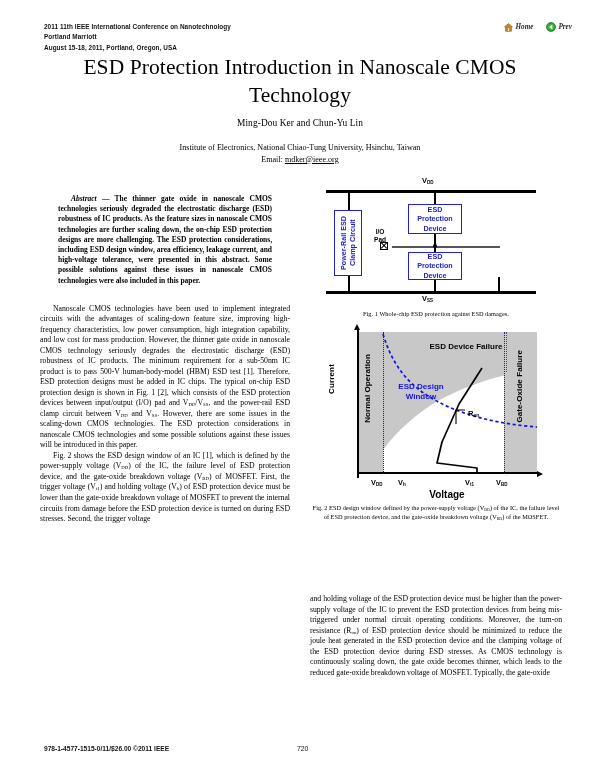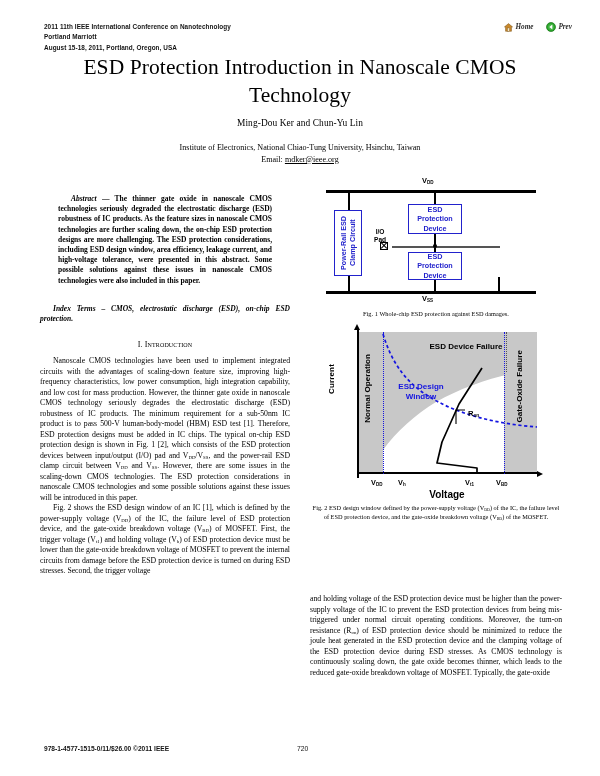--- a/index.html
+++ b/index.html
@@ -410,25 +410,21 @@
     <span>Email: </span><a class="email-link" href="#">mdker@ieee.org</a>
   </span>
 </div>
 
 <div class="col-left">
 
   <p class="abstract">
     <span class="abs-lead">Abstract</span><span> — </span><span>The thinner gate oxide in nanoscale CMOS technologies seriously degraded the electrostatic discharge (ESD) robustness of IC products. As the feature sizes in nanoscale CMOS technologies are further scaling down, the on-chip ESD protection designs are more challenging. The ESD protection considerations, including ESD design window, area efficiency, leakage current, and high-voltage tolerance, were presented in this abstract. Some possible solutions against these issues in nanoscale CMOS technologies were also included in this paper.</span>
   </p>
 
-  <p class="indexterms">
-    <span>Index Terms</span><span> – </span><span>CMOS, electrostatic discharge (ESD), on-chip ESD protection.</span>
-  </p>
-
-  <h2 class="sec">I.  Introduction</h2>
+
 
   <p class="body">
     <span>Nanoscale CMOS technologies have been used to implement integrated circuits with the advantages of scaling-down feature size, improving high-frequency characteristics, low power consumption, high integration capability, and low cost for mass production. However, the thinner gate oxide in nanoscale CMOS technology seriously degrades the electrostatic discharge (ESD) robustness of IC products. The minimum requirement for a sub-50nm IC product is to pass 500-V human-body-model (HBM) ESD test [1]. Therefore, ESD protection designs must be added in IC chips. The typical on-chip ESD protection design is shown in Fig. 1 [2], which consists of the ESD protection devices between input/output (I/O) pad and V</span><sub>DD</sub>/V<sub>SS</sub><span>, and the power-rail ESD clamp circuit between V</span><sub>DD</sub> and V<sub>SS</sub><span>. However, there are some issues in the scaling-down CMOS technologies. The ESD protection considerations in nanoscale CMOS technologies and some possible solutions against these issues will be introduced in this paper.</span>
   </p>
 
 
 
   <p class="body">
     <span>Fig. 2 shows the ESD design window of an IC [1], which is defined by the power-supply voltage (V</span><sub>DD</sub><span>) of the IC, the failure level of ESD protection device, and the gate-oxide breakdown voltage (V</span><sub>BD</sub><span>) of MOSFET. First, the trigger voltage (V</span><sub>t1</sub><span>) and holding voltage (V</span><sub>h</sub><span>) of ESD protection device must be lower than the gate-oxide breakdown voltage of MOSFET to prevent the internal circuits from damage before the ESD protection device is turned on during ESD stresses. Second, the trigger voltage</span>
   </p>

